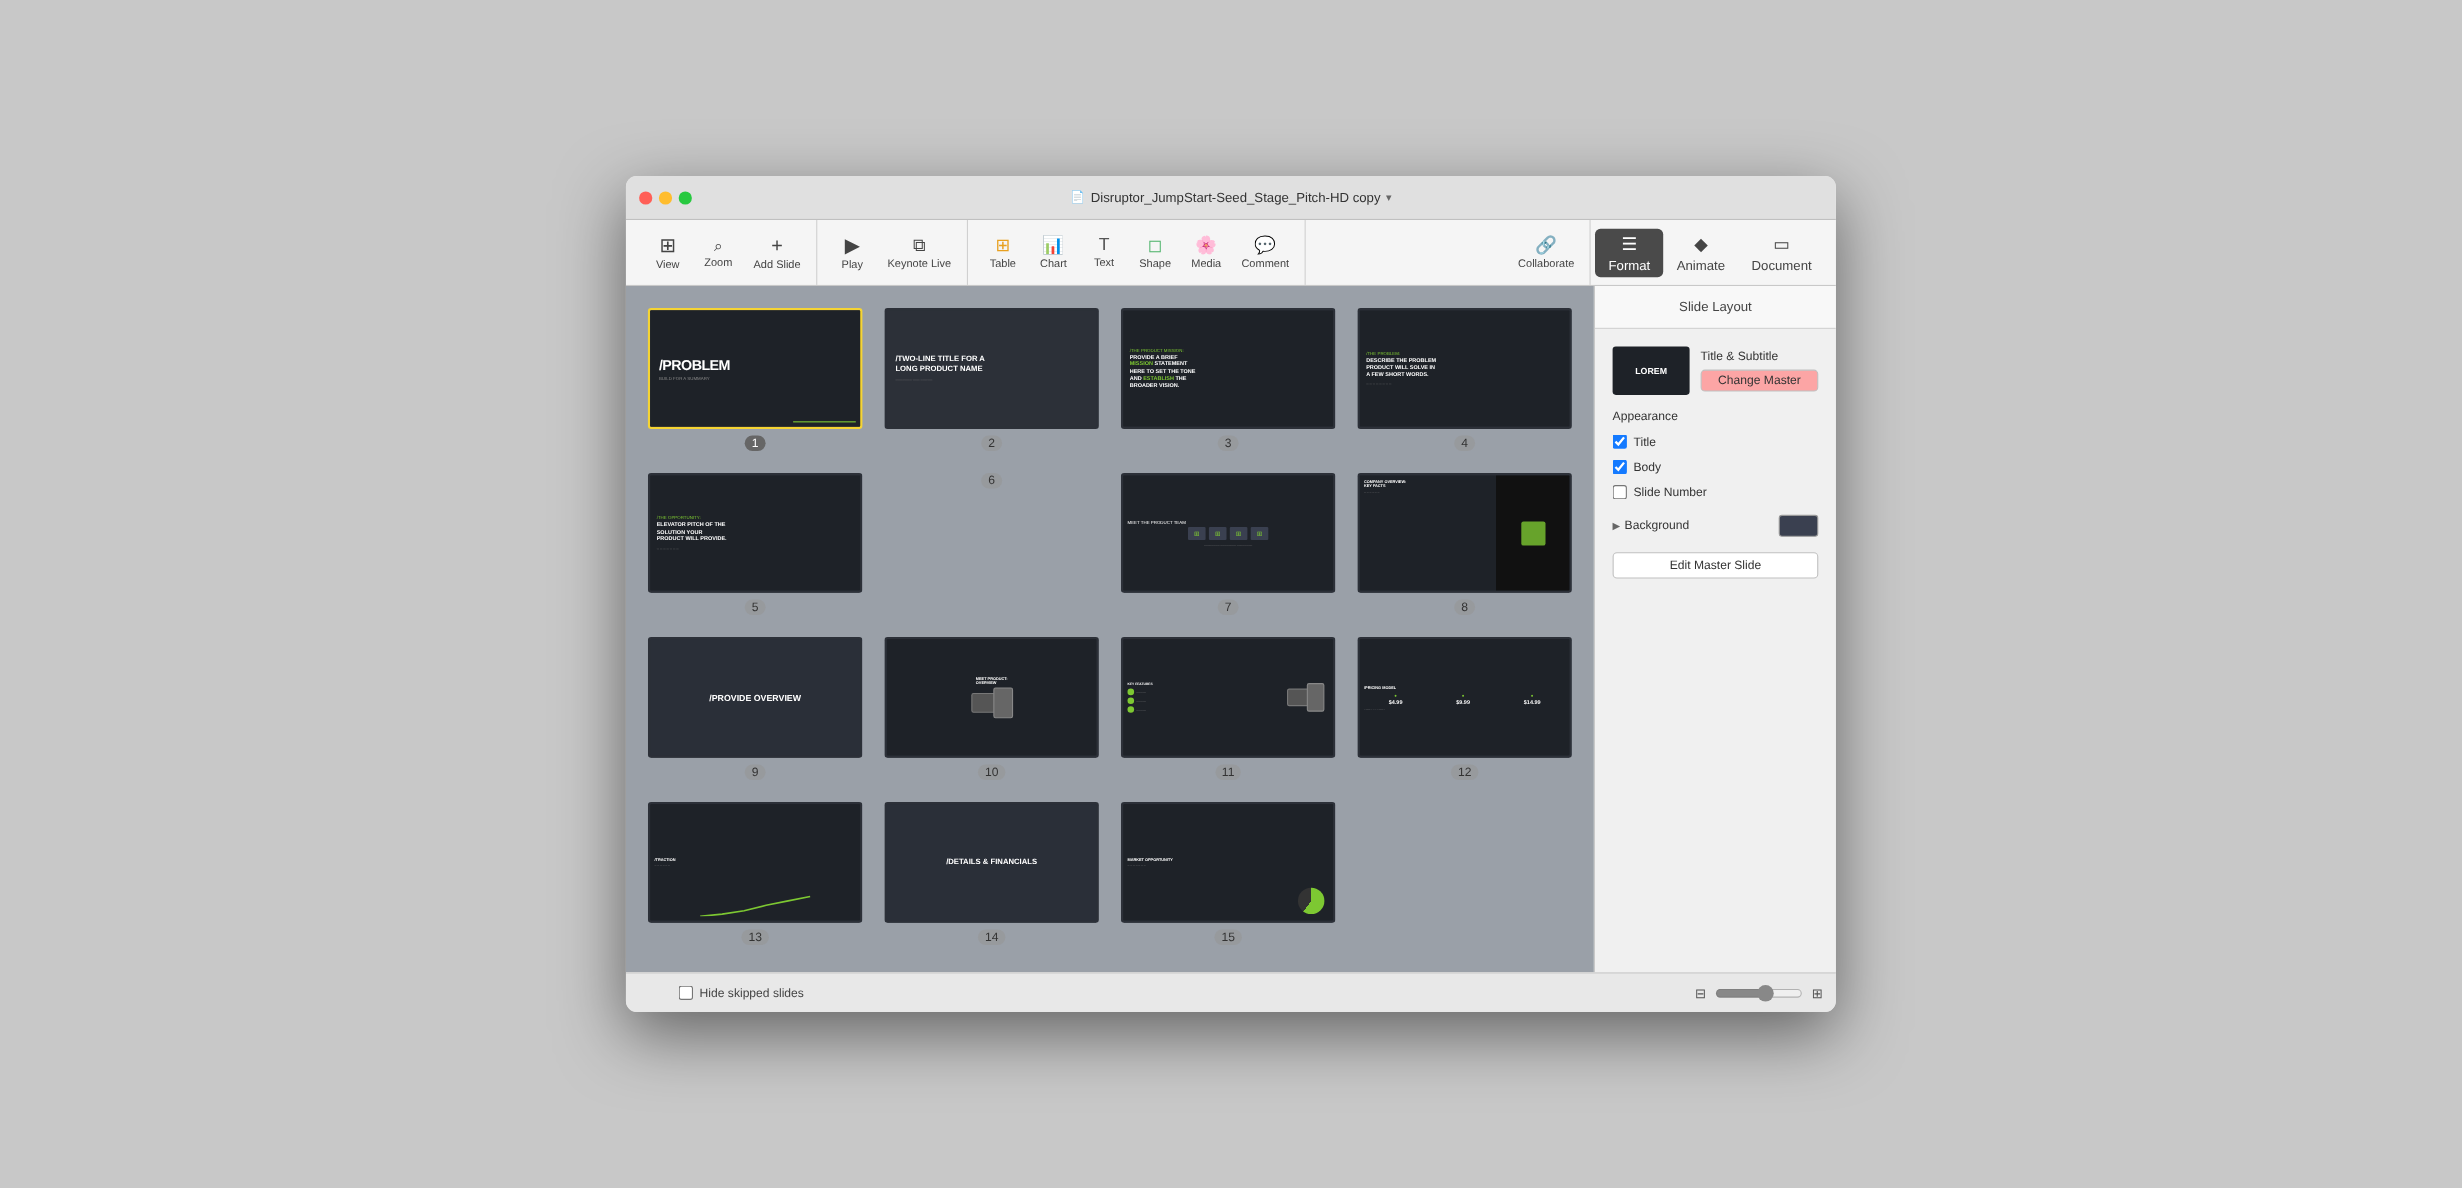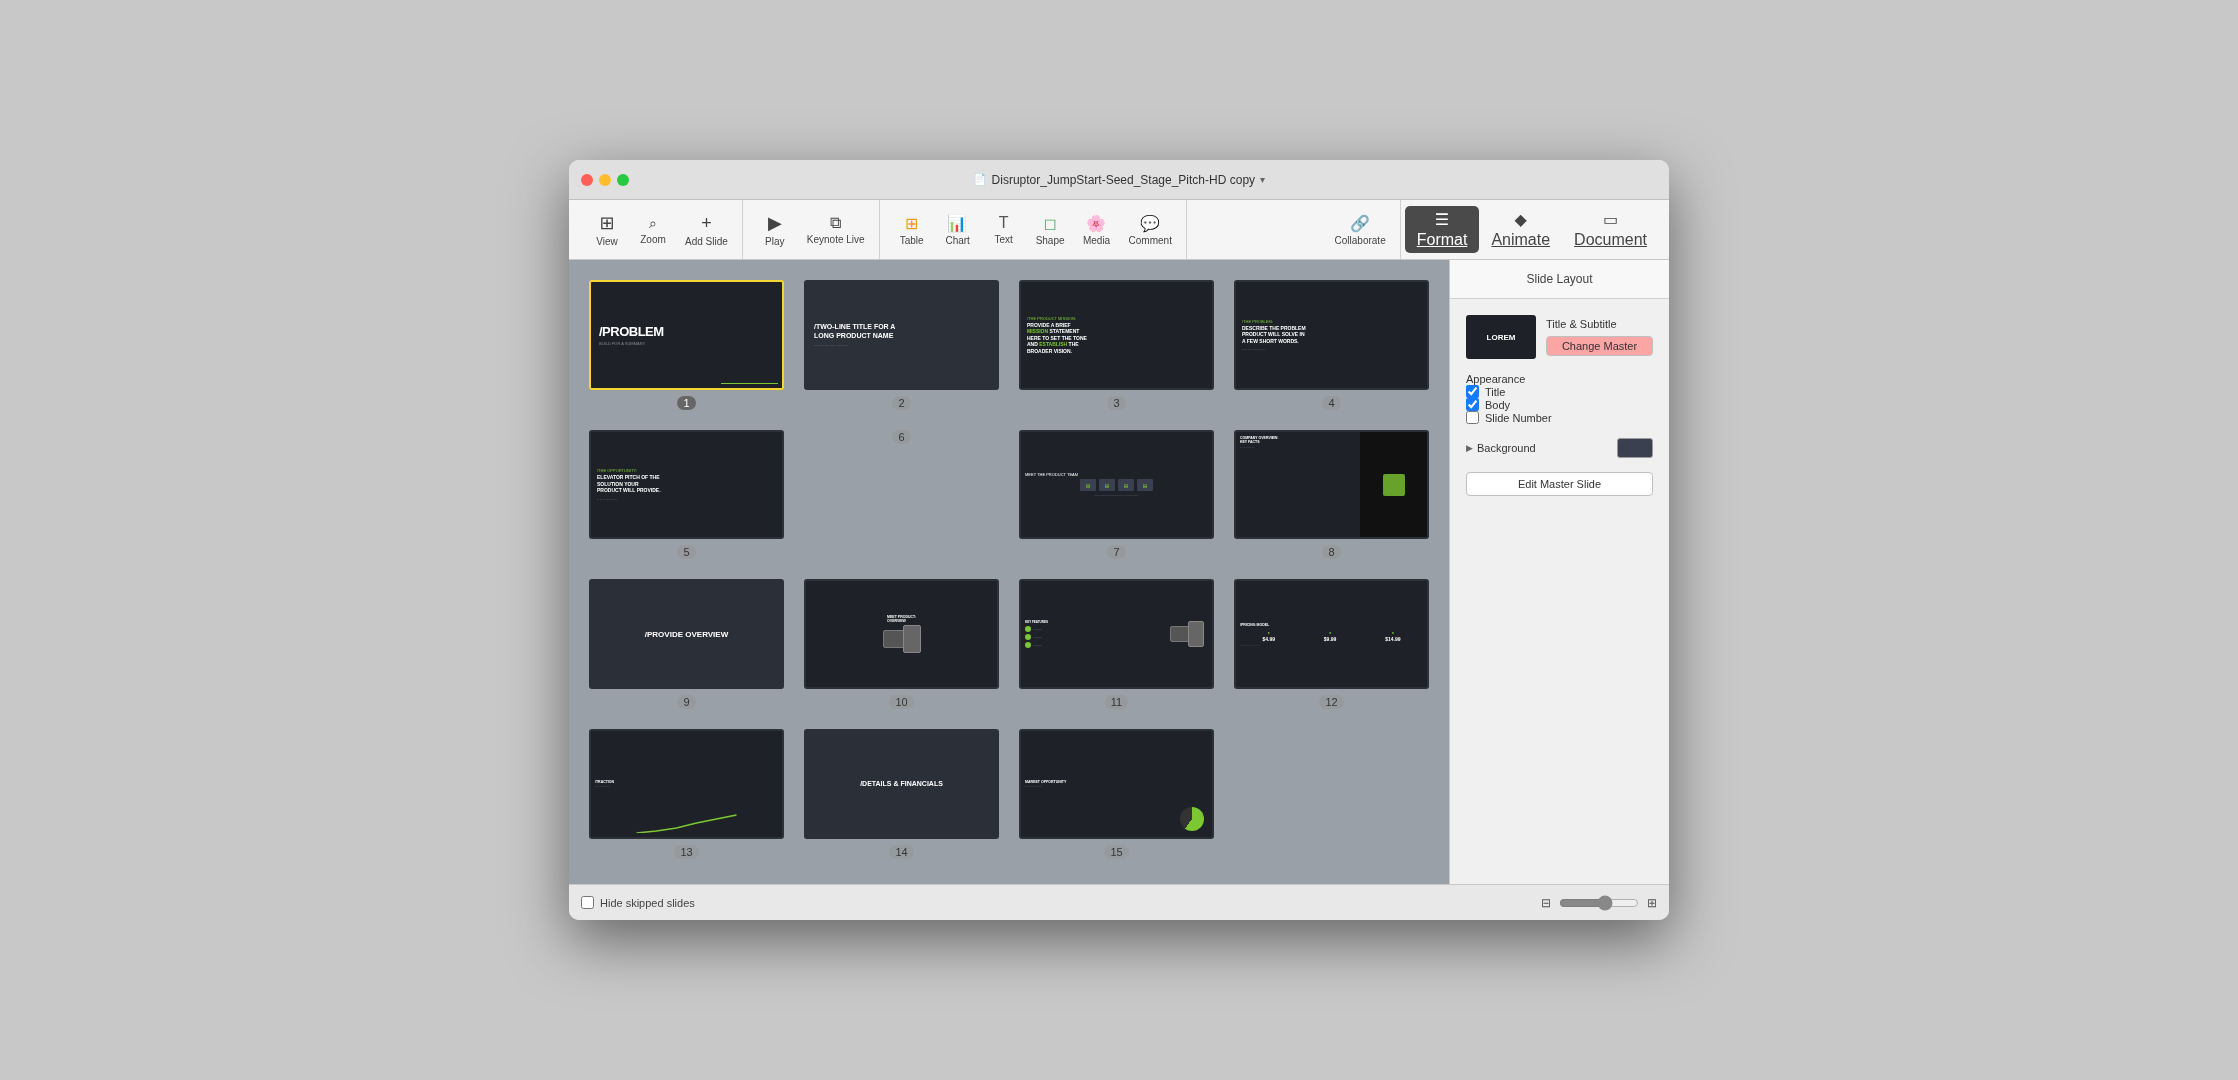--- a/index.html
+++ b/index.html
@@ -106,21 +106,21 @@
       cursor: pointer;
       border-radius: 5px;
     }
     .right-toolbar-btn.active {
       background: #4a4a4a;
       color: white;
     }
     .right-toolbar-btn.active .btn-icon { color: white; }
     .right-toolbar-btn.active .btn-label { color: white; }
     .right-toolbar-btn .btn-icon { font-size: 16px; color: #444; }
-    .right-toolbar-btn .btn-label { font-size: 16px; color: #444; text-decoration: underline; }
+    .right-toolbar-btn .btn-label { font-size: 12px; color: #444; }
     
     .main-content {
       display: flex;
       flex: 1;
       overflow: hidden;
     }
     
     .slides-panel {
       flex: 1;
       background: #9aa0a8;
@@ -227,21 +227,21 @@
     .change-master-btn {
       font-size: 11px;
       color: #333;
       background: #fca5a5;
       border: 1px solid #c0c0c0;
       border-radius: 4px;
       padding: 3px 8px;
       cursor: pointer;
       text-align: center;
     }
-    .appearance-section { display: flex; flex-direction: column; gap: 0; }
+    .appearance-section { display: flex; flex-direction: column; gap: 10px; }
     .appearance-label {
       font-size: 11px;
       color: #333;
       font-weight: 500;
     }
     .checkbox-row {
       display: flex;
       align-items: center;
       gap: 6px;
     }
@@ -288,20 +288,21 @@
       align-items: center;
       padding: 0 12px;
       flex-shrink: 0;
     }
     .hide-skipped {
       display: flex;
       align-items: center;
       gap: 6px;
       font-size: 11px;
       color: #444;
+      margin-left: 36px;
     }
     .zoom-controls {
       display: flex;
       align-items: center;
       gap: 8px;
       margin-left: auto;
     }
     .zoom-icon { font-size: 12px; color: #555; }
     .zoom-slider {
       width: 80px;

